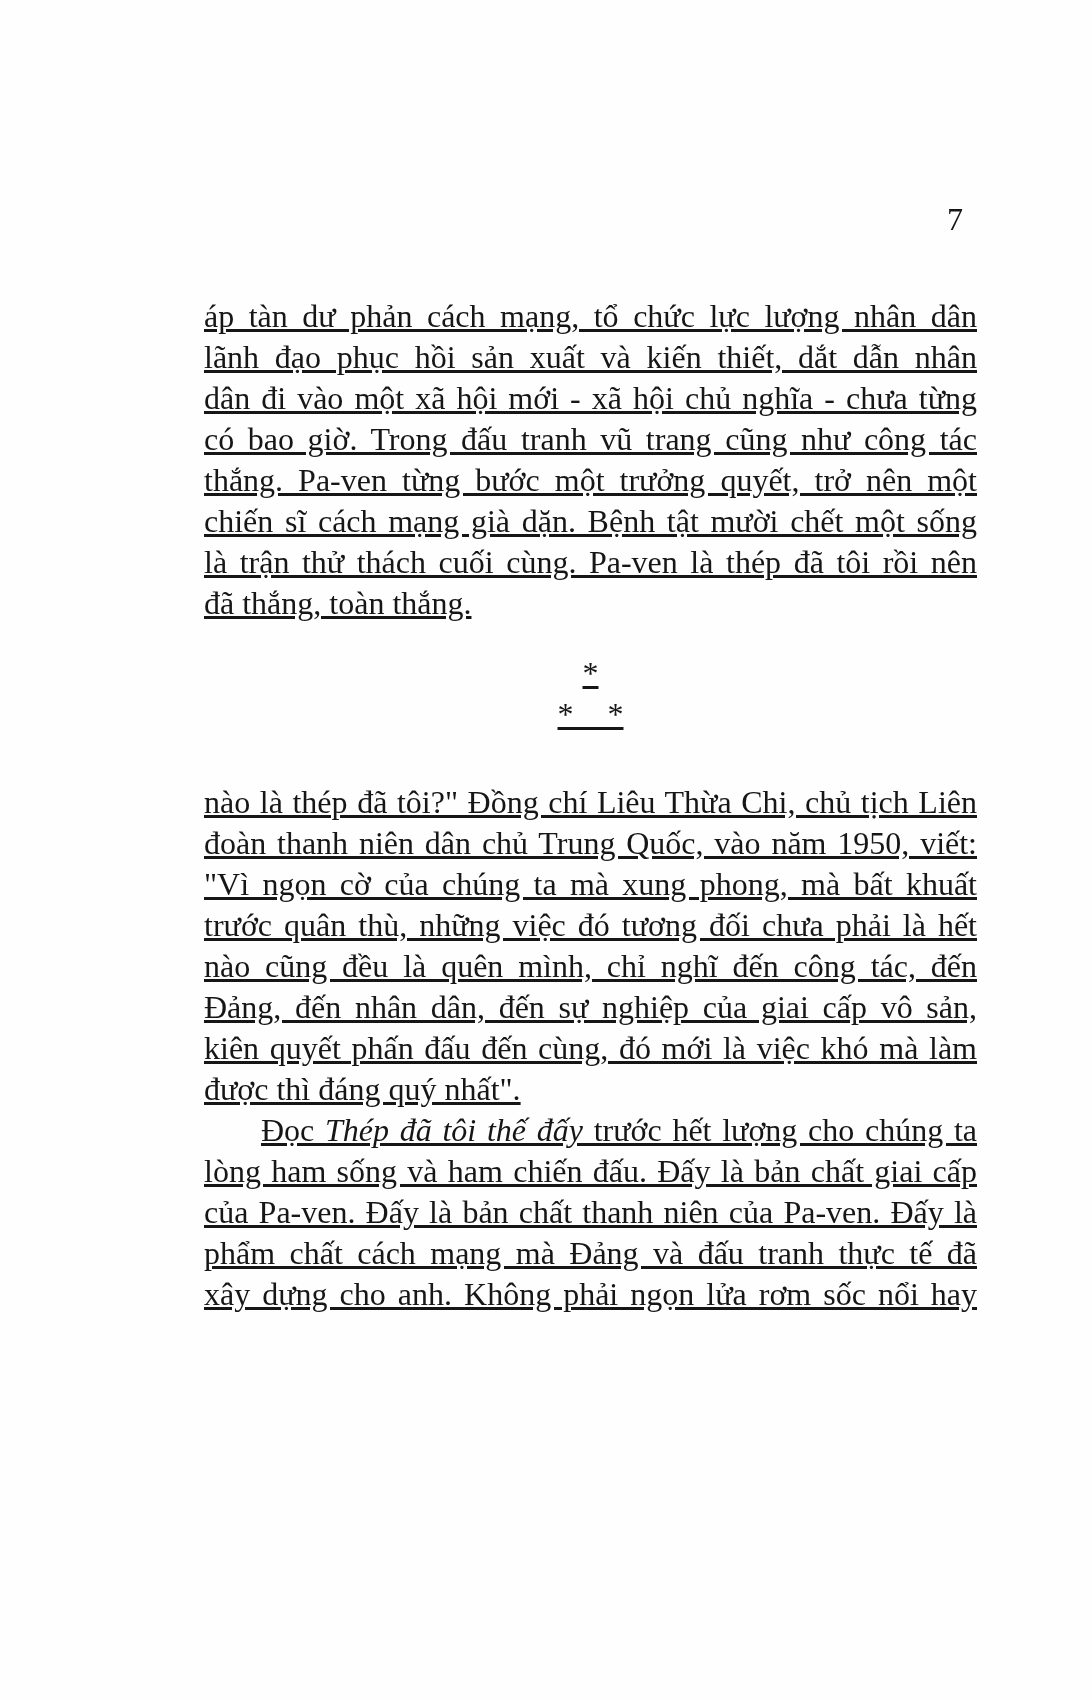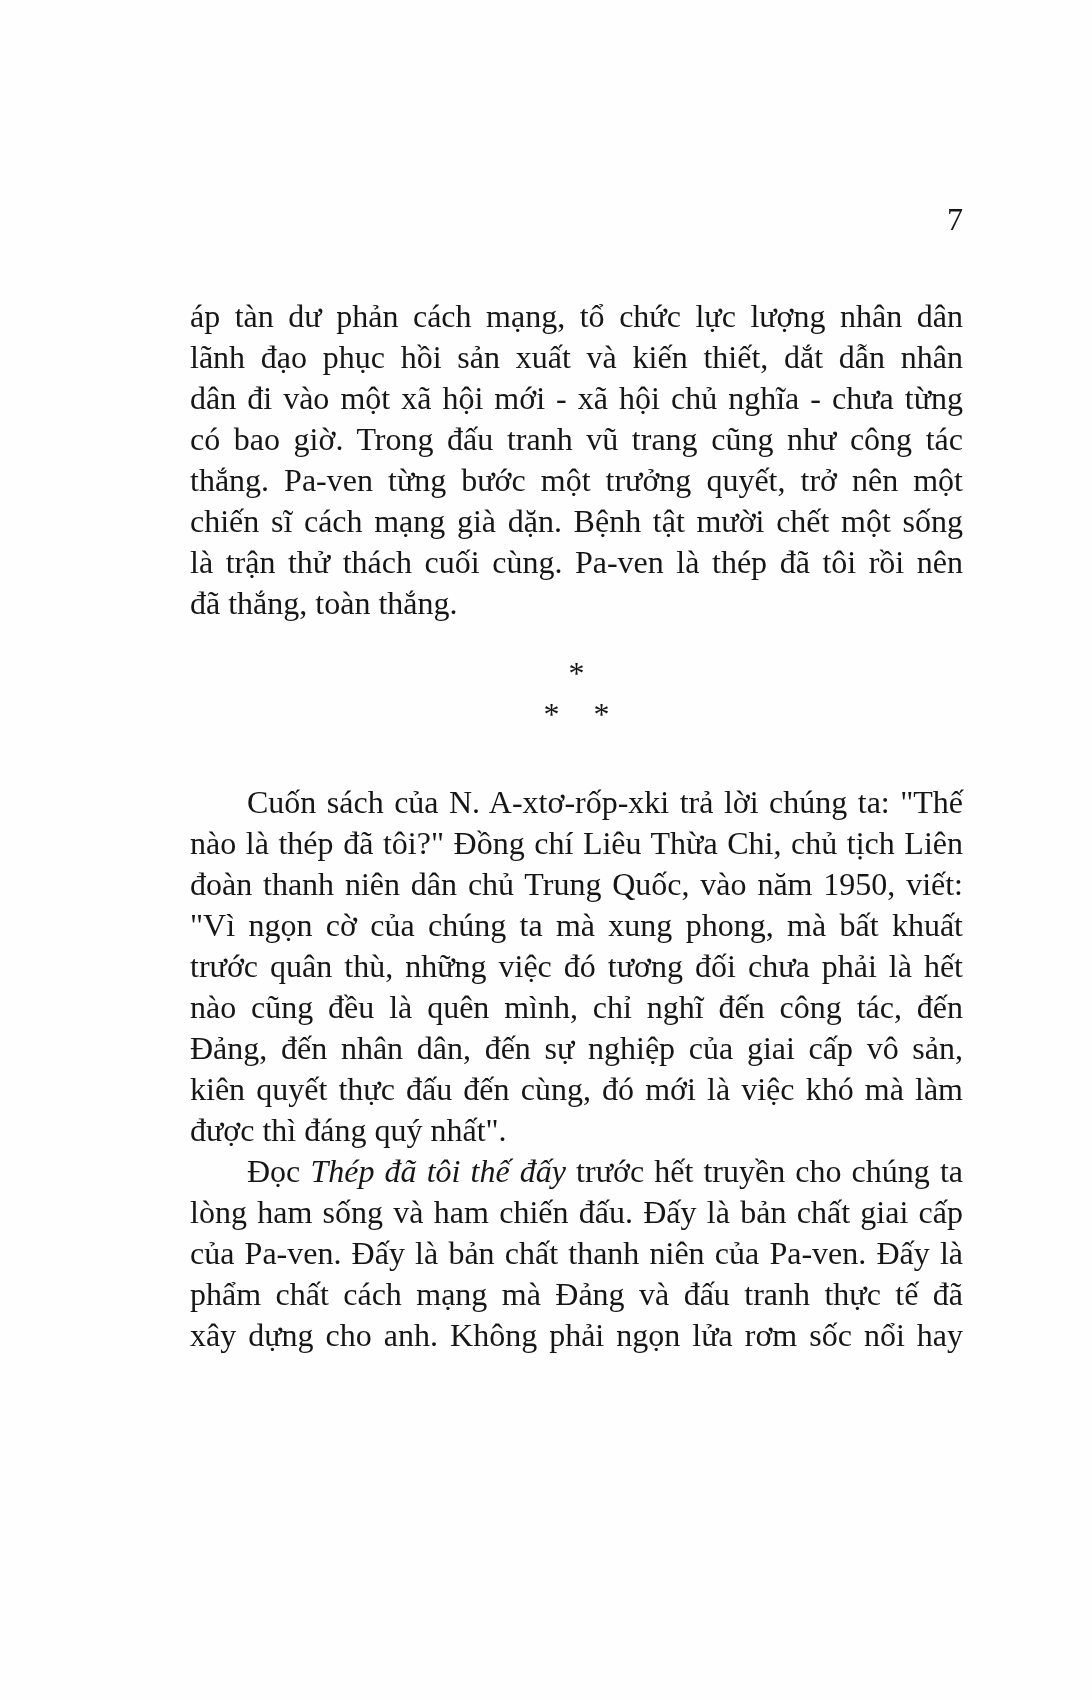--- a/index.html
+++ b/index.html
@@ -22,22 +22,23 @@
     top: 202px;
     left: 190px;
     width: 773px;
     text-align: right;
     font-size: 32px;
     line-height: 1.1;
   }
   .text-block {
     position: absolute;
     top: 296px;
-    left: 190px;
+    left: 204px;
     width: 773px;
+    text-decoration: underline;
   }
   .ln {
     font-size: 32px;
     line-height: 41px;
     height: 41px;
     text-align: justify;
     text-align-last: justify;
     -moz-text-align-last: justify;
     white-space: normal;
   }
@@ -87,33 +88,32 @@
       <div class="ln">là trận thử thách cuối cùng. Pa-ven là thép đã tôi rồi nên</div>
       <div class="ln end">đã thắng, toàn thắng.</div>
     </div>
 
     <div class="separator">
       <div class="sep-line">*</div>
       <div class="sep-line sep-pair">* *</div>
     </div>
 
     <div class="paragraph p2">
-      <div class="ln indent">Cuốn sách của N. A-xtơ-rốp-xki trả lời chúng ta: "Thế</div>
       <div class="ln">nào là thép đã tôi?" Đồng chí Liêu Thừa Chi, chủ tịch Liên</div>
       <div class="ln">đoàn thanh niên dân chủ Trung Quốc, vào năm 1950, viết:</div>
       <div class="ln">"Vì ngọn cờ của chúng ta mà xung phong, mà bất khuất</div>
       <div class="ln">trước quân thù, những việc đó tương đối chưa phải là hết</div>
       <div class="ln">nào cũng đều là quên mình, chỉ nghĩ đến công tác, đến</div>
       <div class="ln">Đảng, đến nhân dân, đến sự nghiệp của giai cấp vô sản,</div>
-      <div class="ln">kiên quyết thực đấu đến cùng, đó mới là việc khó mà làm</div>
+      <div class="ln">kiên quyết phấn đấu đến cùng, đó mới là việc khó mà làm</div>
       <div class="ln end">được thì đáng quý nhất".</div>
     </div>
 
     <div class="paragraph p3">
-      <div class="ln indent"><span>Đọc </span><span class="italic">Thép đã tôi thế đấy</span><span> trước hết truyền cho chúng ta</span></div>
+      <div class="ln indent"><span>Đọc </span><span class="italic">Thép đã tôi thế đấy</span><span> trước hết lượng cho chúng ta</span></div>
       <div class="ln">lòng ham sống và ham chiến đấu. Đấy là bản chất giai cấp</div>
       <div class="ln">của Pa-ven. Đấy là bản chất thanh niên của Pa-ven. Đấy là</div>
       <div class="ln">phẩm chất cách mạng mà Đảng và đấu tranh thực tế đã</div>
       <div class="ln">xây dựng cho anh. Không phải ngọn lửa rơm sốc nổi hay</div>
     </div>
 
   </div>
 </div>
 
 </body></html>

